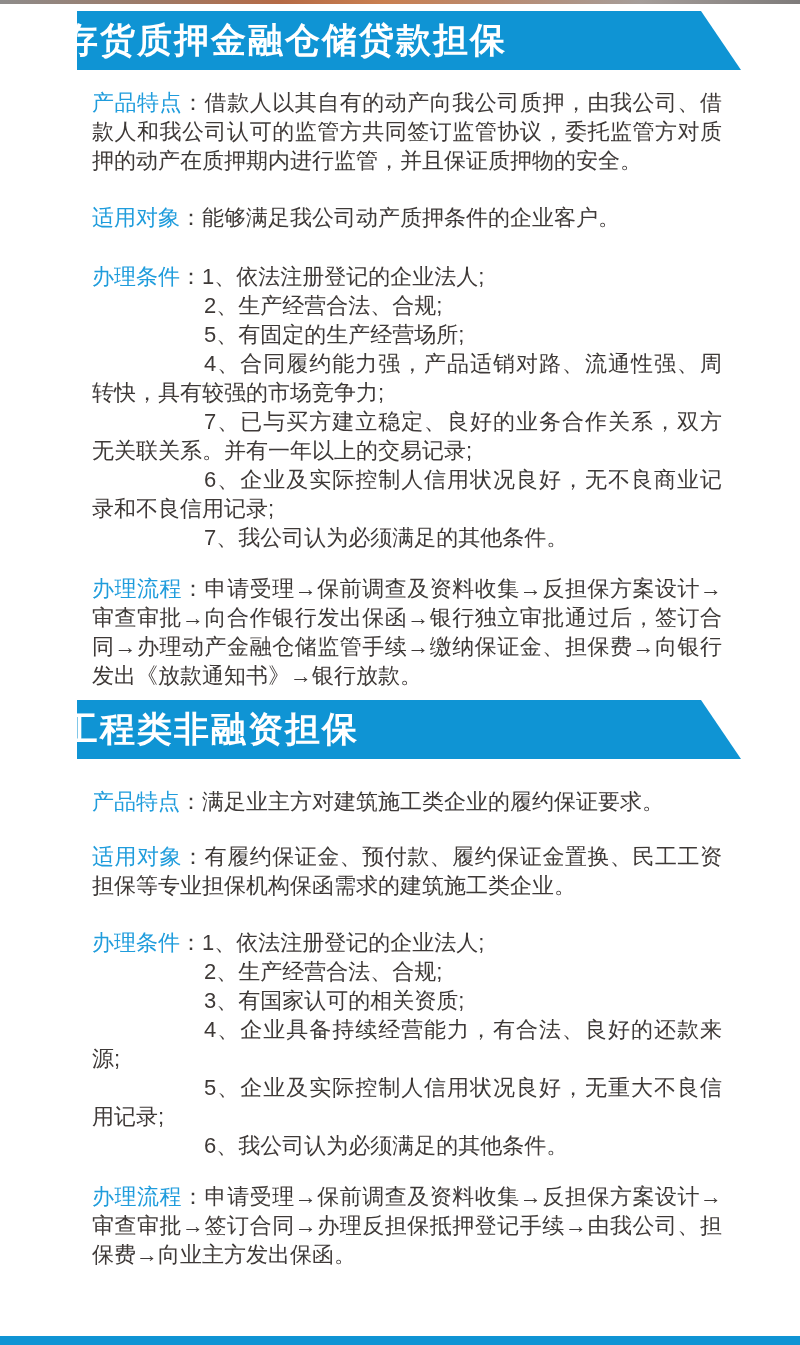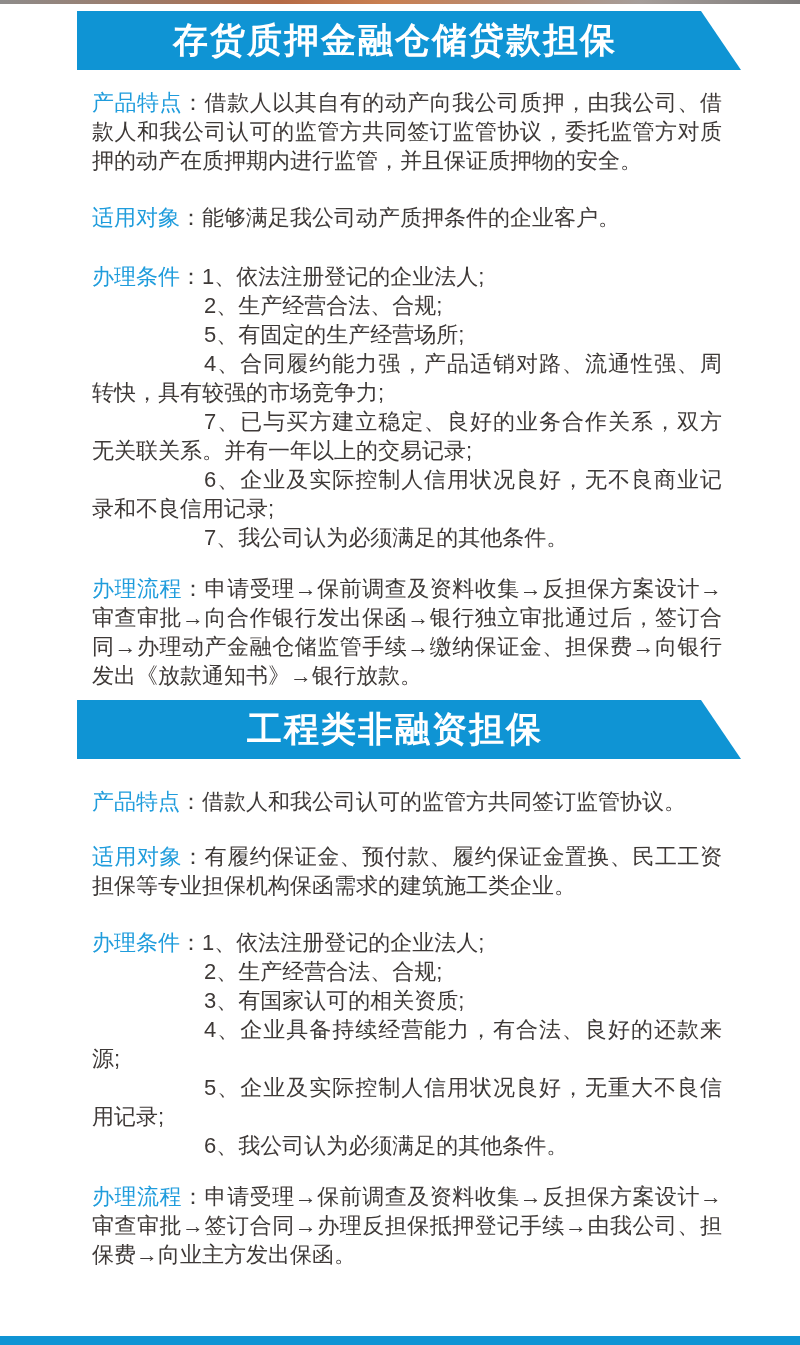--- a/index.html
+++ b/index.html
@@ -13,21 +13,21 @@
   }
   .top-strip{
     height:4px;width:100%;
     background:linear-gradient(90deg,#8e8c8b 0%,#9c7a68 18%,#b56a45 35%,#c97f50 48%,#b98a70 62%,#a59d99 80%,#7e7b7a 100%);
   }
   .banner{
     margin-left:77px;
     width:664px;height:59px;
     background:var(--accent,#0f94d4);
     clip-path:polygon(0 0, calc(100% - 40px) 0, 100% 100%, 0 100%);
-    display:flex;align-items:center;justify-content:center;
+    display:flex;align-items:center;
   }
   .banner-1{margin-top:7px;}
   .banner-2{margin-top:10px;}
   .banner span{
     color:#ffffff;font-size:35px;font-weight:bold;letter-spacing:2px;
     transform:translateX(-14px);
     white-space:nowrap;
   }
   .content{
     margin:0 78px 0 92px;
@@ -81,21 +81,21 @@
 
     </div>
   </section>
 
   <section>
     <div class="banner banner-2">
       <span>工程类非融资担保</span>
     </div>
     <div class="content">
 
-      <p class="features-2"><span class="lbl">产品特点</span><span>：</span><span>借款人和我公司认可的监管方共同签订监管协议。</span></p>
+      <p class="features-2"><span class="lbl">产品特点</span><span>：</span><span>满足业主方对建筑施工类企业的履约保证要求。</span></p>
 
       <p class="audience-2"><span class="lbl">适用对象</span><span>：</span><span>有履约保证金、预付款、履约保证金置换、民工工资担保等专业担保机构保函需求的建筑施工类企业。</span></p>
 
       <div class="list list-2">
         <p><span class="lbl">办理条件</span><span>：</span><span>1、依法注册登记的企业法人;</span></p>
         <p class="indent">2、生产经营合法、合规;</p>
         <p class="indent">3、有国家认可的相关资质;</p>
         <p class="indent">4、企业具备持续经营能力，有合法、良好的还款来源;</p>
         <p class="indent">5、企业及实际控制人信用状况良好，无重大不良信用记录;</p>
         <p class="indent">6、我公司认为必须满足的其他条件。</p>

